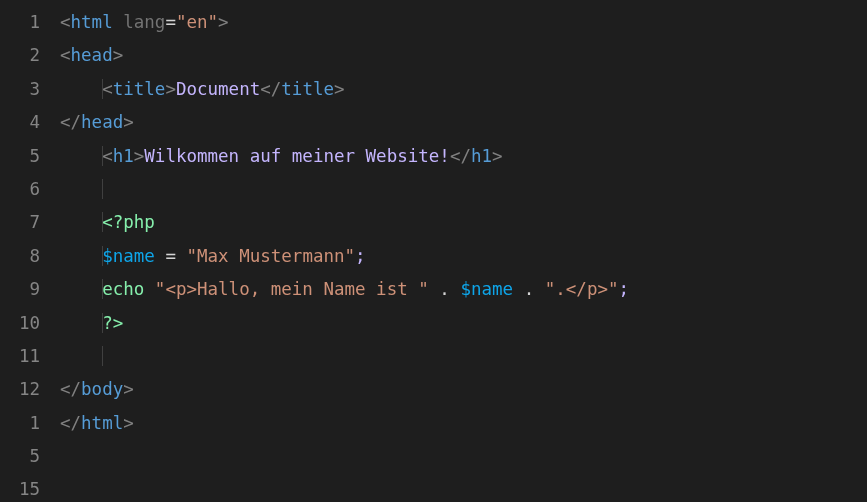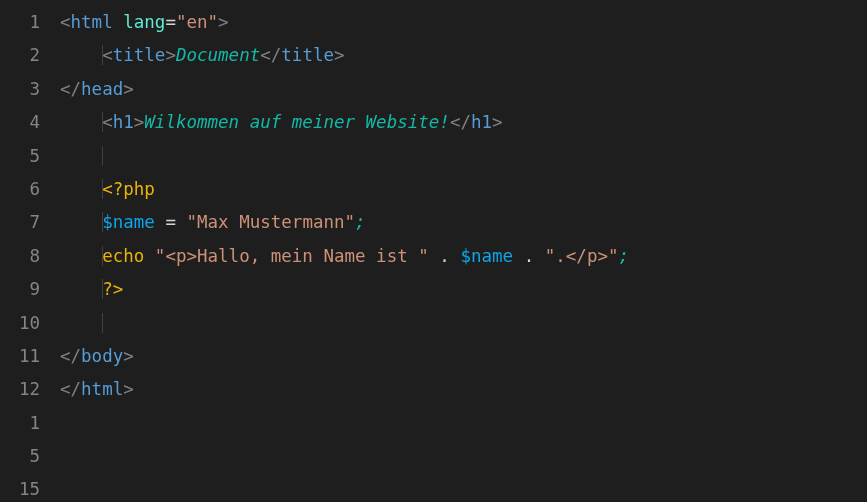--- a/index.html
+++ b/index.html
@@ -43,25 +43,25 @@
     left: 0;
     top: 0;
     bottom: 0;
     width: 1px;
     background: #404040;
   }
   
   .p  { color: #808080; }   
   .tg { color: #569cd6; }   
   .dt { color: #569cd6; }   
-  .an { color: #5eead4; }   
+  .an { color: #737373; }   
   .eq { color: #d4d4d4; }
   .st { color: #ce9178; }   
-  .tx { color: #14b8a6; font-style: italic; }   
-  .kw { color: #eab308; }   
+  .tx { color: #c4b5fd; }   
+  .kw { color: #86efac; }   
   .va { color: #0ea5e9; }   
   .op { color: #d4d4d4; }
 </style>
 </head>
 <body>
 
 <div class="editor">
   <div class="gutter">
     <div>1</div>
     <div>2</div>
@@ -77,20 +77,21 @@
     <div>12</div>
     <div>1</div>
     <div>5</div>
     <div>15</div>
   </div>
   <div class="code">
 
 
     <div class="line"><span class="p">&lt;</span><span class="tg">html</span><span class="tx"> </span><span class="an">lang</span><span class="eq">=</span><span class="st">"en"</span><span class="p">&gt;</span></div>
 
+    <div class="line"><span class="p">&lt;</span><span class="tg">head</span><span class="p">&gt;</span></div>
 
     <div class="line">    <span style="position:relative;"><span class="indent-guide"></span></span><span class="p">&lt;</span><span class="tg">title</span><span class="p">&gt;</span><span class="tx">Document</span><span class="p">&lt;/</span><span class="tg">title</span><span class="p">&gt;</span></div>
 
     <div class="line"><span class="p">&lt;/</span><span class="tg">head</span><span class="p">&gt;</span></div>
 
 
     <div class="line">    <span style="position:relative;"><span class="indent-guide"></span></span><span class="p">&lt;</span><span class="tg">h1</span><span class="p">&gt;</span><span class="tx">Wilkommen auf meiner Website!</span><span class="p">&lt;/</span><span class="tg">h1</span><span class="p">&gt;</span></div>
 
     <div class="line">    <span style="position:relative;"><span class="indent-guide"></span></span></div>
 

